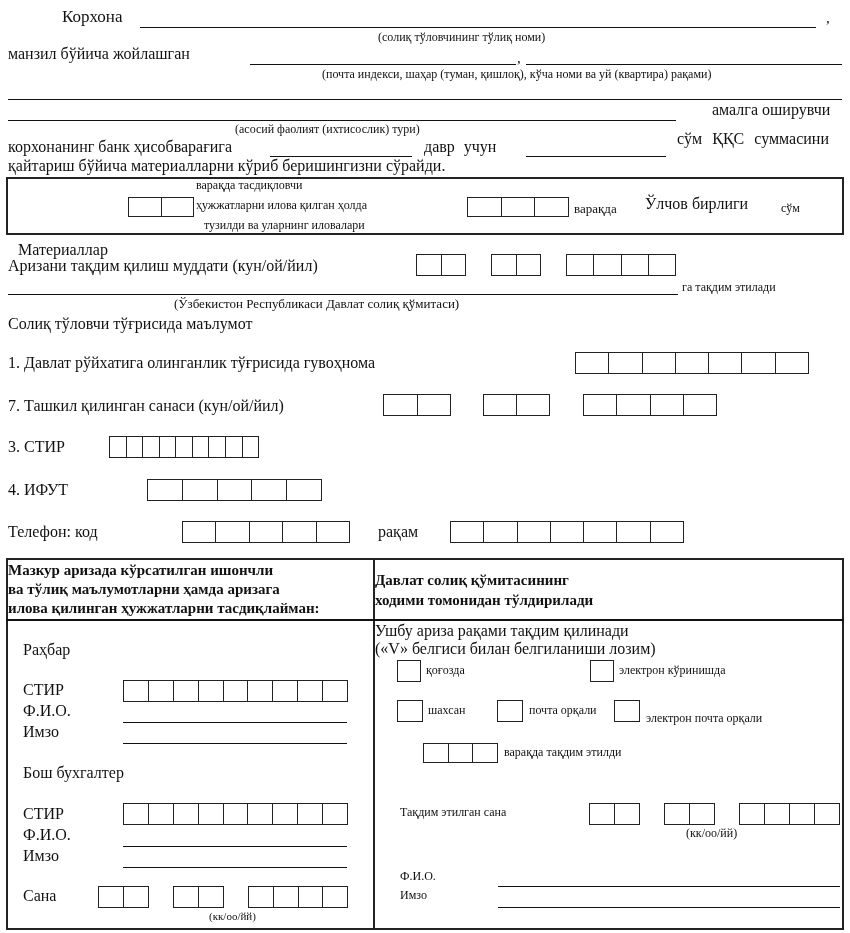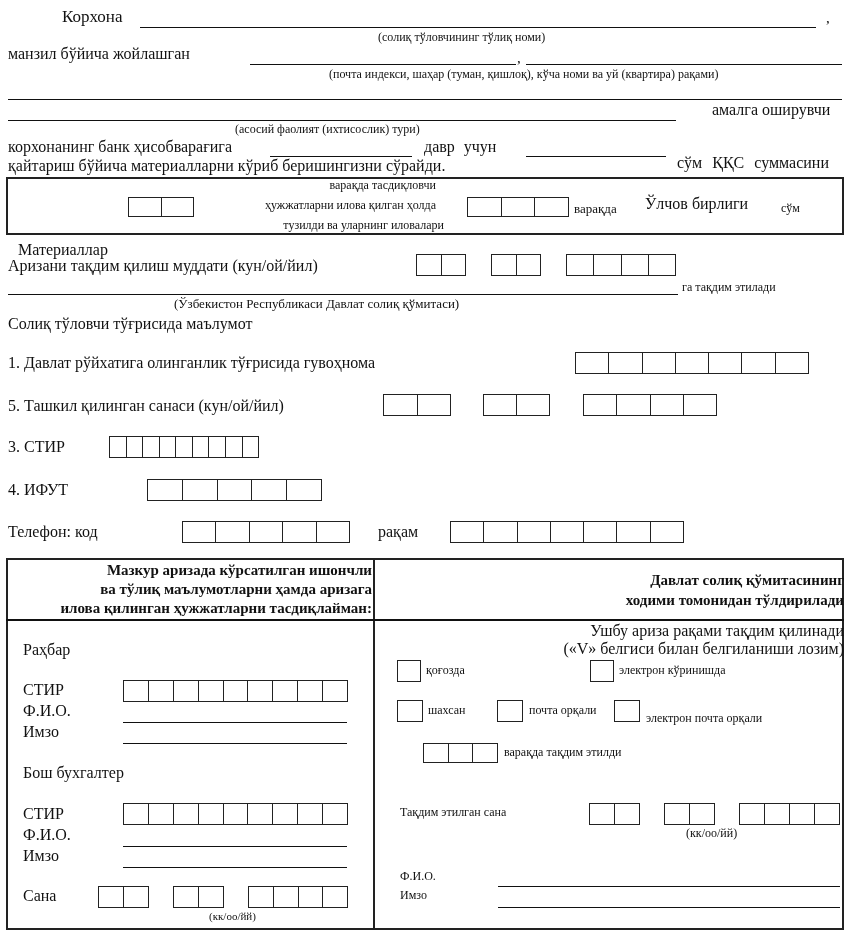--- a/index.html
+++ b/index.html
@@ -12,46 +12,46 @@
   .t12 { font-size: 12px; }
   .t13 { font-size: 13px; }
   .t11 { font-size: 11px; }
   .hline { position: absolute; height: 0; border-top: 1.5px solid #111; }
   .hline.thin { border-top-width: 1px; }
   .cells { position: absolute; display: flex; border: 1.5px solid #222; box-sizing: border-box; }
   .cells .cell { flex: 1; border-left: 1.5px solid #222; box-sizing: border-box; height: 100%; }
   .cells .cell:first-child { border-left: none; }
   .box { position: absolute; border: 1.5px solid #222; box-sizing: border-box; }
   .bold { font-weight: bold; }
-  .center { text-align: right; }
+  .center { text-align: left; }
 </style>
 </head>
 <body>
 
 <span class="abs t17" style="left:62px; top:7px;text-align:center;">Корхона</span>
 <div class="hline" style="left:140px; top:27px; width:676px;"></div>
 <span class="abs t15" style="left:826px; top:10px;">,</span>
 <span class="abs t12" style="left:378px; top:30px;">(солиқ тўловчининг тўлиқ номи)</span>
 
 <span class="abs t16" style="left:8px; top:45px;text-align:center;">манзил бўйича жойлашган</span>
 <div class="hline" style="left:250px; top:64px; width:266px;"></div>
 <span class="abs t15" style="left:517px; top:50px;">,</span>
 <div class="hline" style="left:526px; top:64px; width:316px;"></div>
-<span class="abs t12" style="left:322px; top:67px;margin-left:7px;">(почта индекси, шаҳар (туман, қишлоқ), кўча номи ва уй (квартира) рақами)</span>
+<span class="abs t12" style="left:322px; top:67px;">(почта индекси, шаҳар (туман, қишлоқ), кўча номи ва уй (квартира) рақами)</span>
 
 <div class="hline" style="left:8px; top:99px; width:834px;"></div>
 <span class="abs t16" style="left:712px; top:101px;">амалга оширувчи</span>
 <div class="hline" style="left:8px; top:120px; width:668px;"></div>
 <span class="abs t12" style="left:235px; top:122px;">(асосий фаолият (ихтисослик) тури)</span>
 
 <span class="abs t16" style="left:8px; top:138px;">корхонанинг банк ҳисобварағига</span>
 <div class="hline thin" style="left:270px; top:156px; width:142px;"></div>
 <span class="abs t16" style="left:424px; top:138px; word-spacing:5px;">давр учун</span>
 <div class="hline thin" style="left:526px; top:156px; width:140px;"></div>
-<span class="abs t16" style="left:677px; top:154px; word-spacing:6px;text-align:center;">сўм ҚҚС суммасини</span>
+<span class="abs t16" style="left:677px; top:130px; word-spacing:6px;text-align:center;">сўм ҚҚС суммасини</span>
 <span class="abs t16" style="left:8px; top:157px;">қайтариш бўйича материалларни кўриб беришингизни сўрайди.</span>
 
 <div class="box" style="left:6px; top:177px; width:838px; height:58px; border-width:2px;"></div>
 <span class="abs t16" style="left:18px; top:197px;margin-top:44px;">Материаллар</span>
 <div class="cells" style="left:128px; top:197px; width:66px; height:20px;">
   <div class="cell"></div>
     <div class="cell"></div>
 </div>
 <span class="abs t12 center" style="left:196px; top:178px; width:240px;">варақда тасдиқловчи</span>
 <span class="abs t12 center" style="left:196px; top:198px; width:240px;">ҳужжатларни илова қилган ҳолда</span>
@@ -89,21 +89,21 @@
 <div class="cells" style="left:575px; top:352px; width:234px; height:22px;">
   <div class="cell"></div>
     <div class="cell"></div>
     <div class="cell"></div>
     <div class="cell"></div>
     <div class="cell"></div>
     <div class="cell"></div>
     <div class="cell"></div>
 </div>
 
-<span class="abs t16" style="left:8px; top:397px;">5. Ташкил қилинган санаси (кун/ой/йил)</span>
+<span class="abs t16" style="left:8px; top:397px;">7. Ташкил қилинган санаси (кун/ой/йил)</span>
 <div class="cells" style="left:383px; top:394px; width:68px; height:22px;">
   <div class="cell"></div>
     <div class="cell"></div>
 </div>
 <div class="cells" style="left:483px; top:394px; width:67px; height:22px;">
   <div class="cell"></div>
     <div class="cell"></div>
 </div>
 <div class="cells" style="left:583px; top:394px; width:134px; height:22px;">
   <div class="cell"></div>

